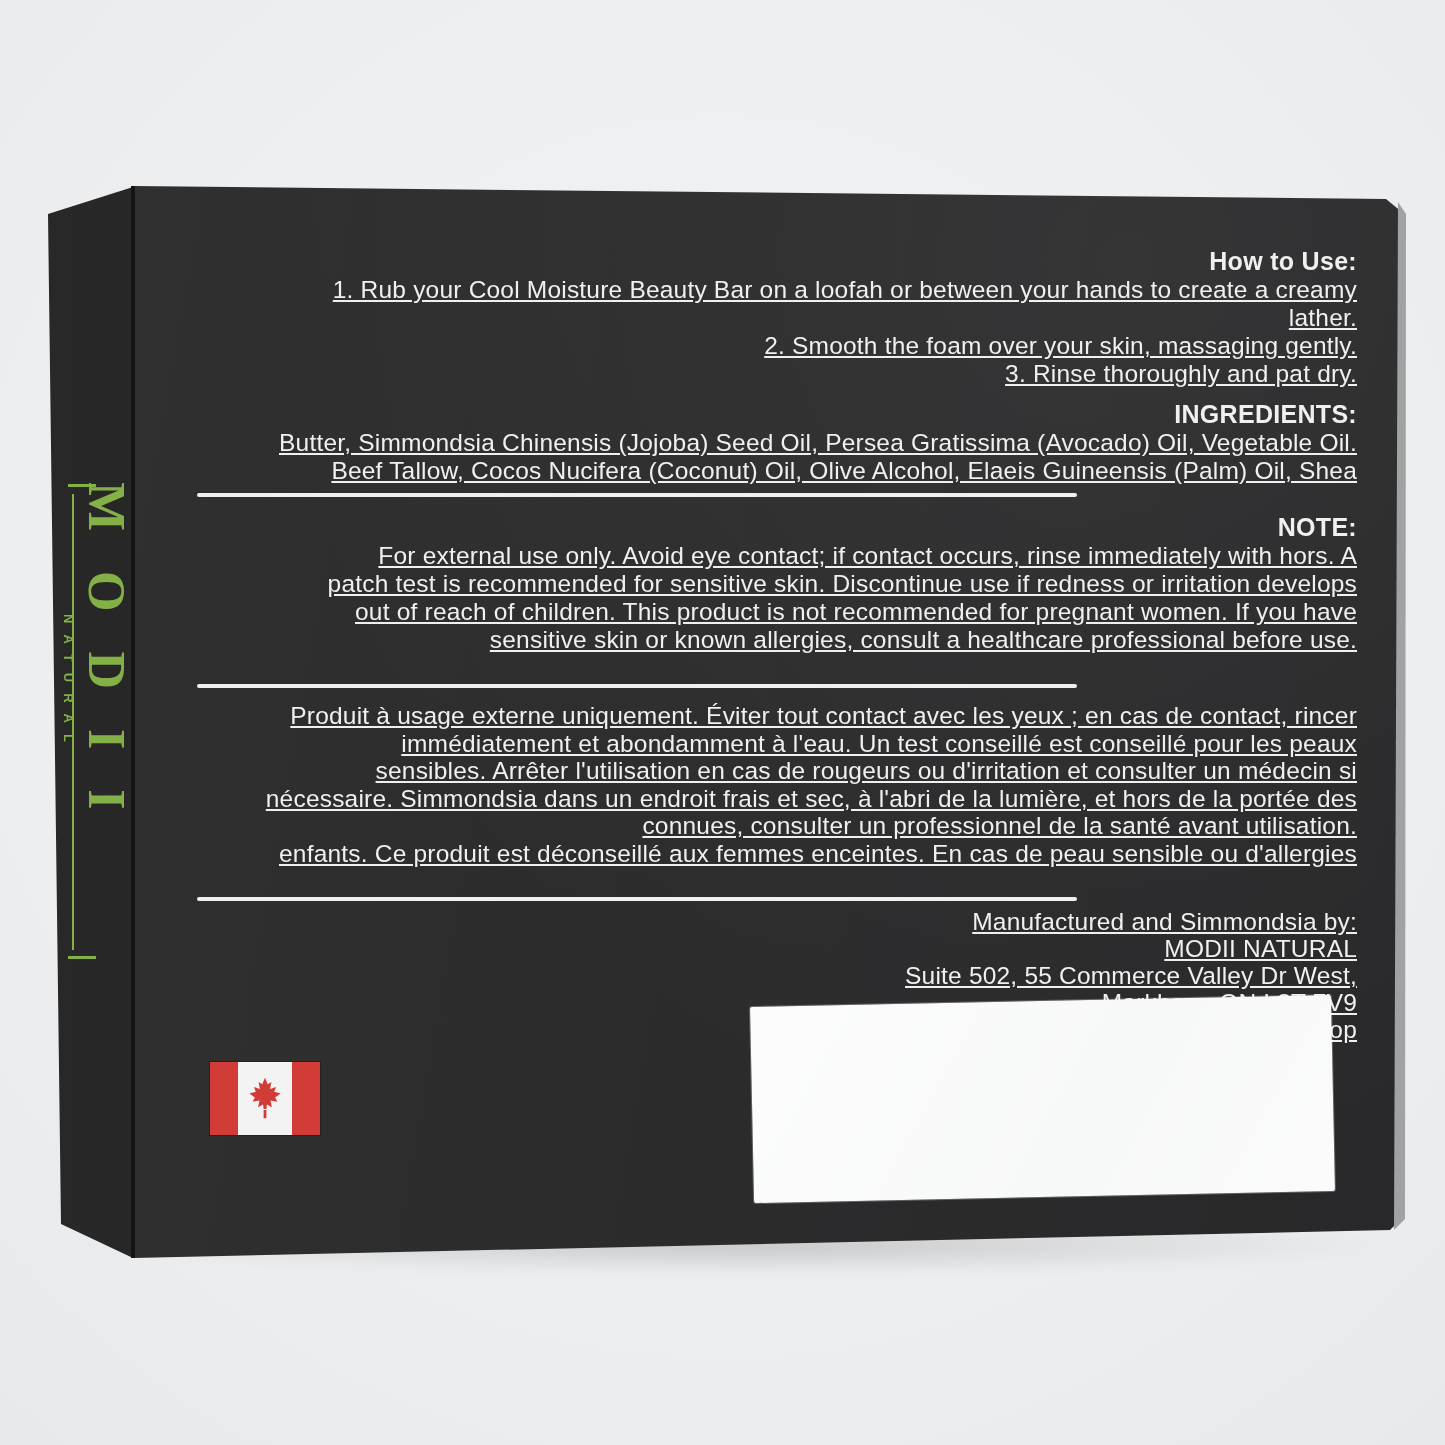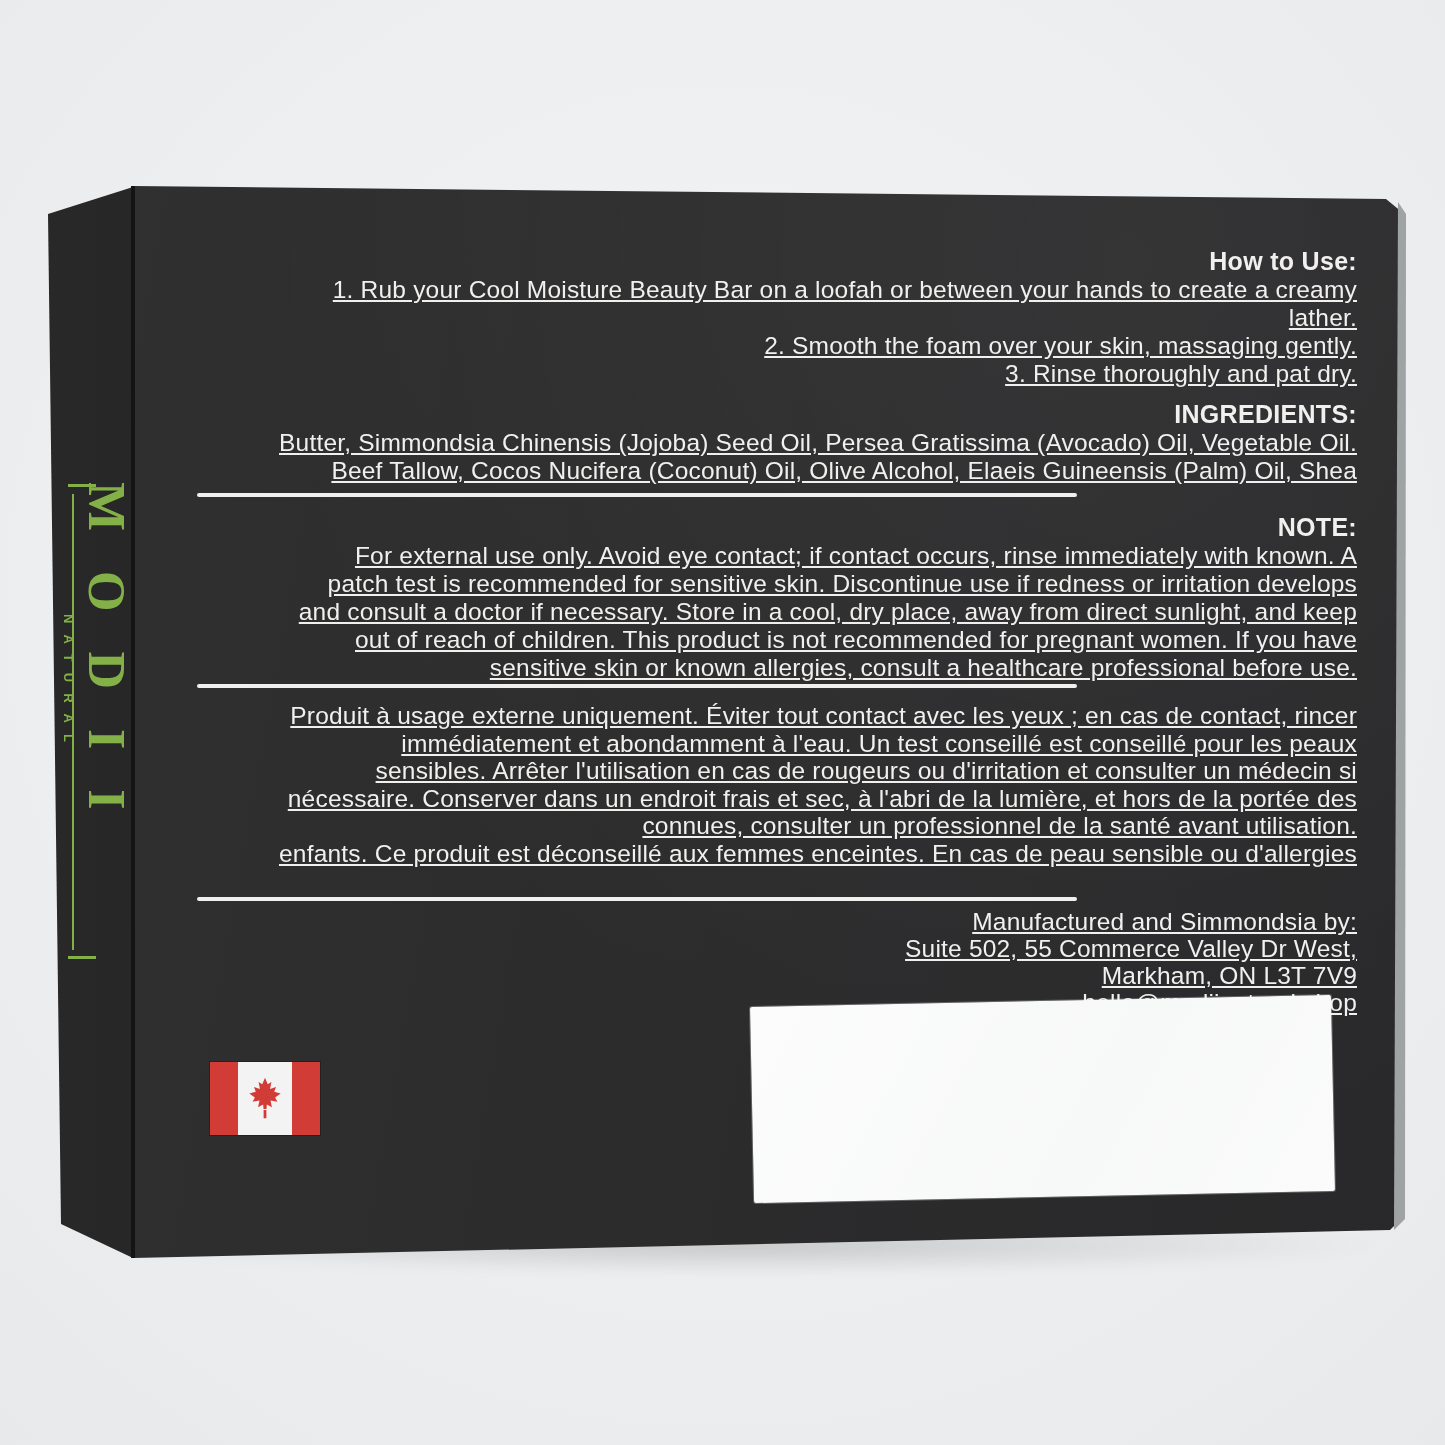--- a/index.html
+++ b/index.html
@@ -110,44 +110,44 @@
   <div>
       <div class="ln">Butter, Simmondsia Chinensis (Jojoba) Seed Oil, Persea Gratissima (Avocado) Oil, Vegetable Oil.</div>
       <div class="ln">Beef Tallow, Cocos Nucifera (Coconut) Oil, Olive Alcohol, Elaeis Guineensis (Palm) Oil, Shea</div>
     </div>
 </div>
 <div class="abs rule" style="top:493px;"></div>
 
 <div class="abs sec txt" style="top:512px;">
   <div class="hd">NOTE:</div>
   <div>
-      <div class="ln">For external use only. Avoid eye contact; if contact occurs, rinse immediately with known. A</div>
+      <div class="ln">For external use only. Avoid eye contact; if contact occurs, rinse immediately with hors. A</div>
       <div class="ln">patch test is recommended for sensitive skin. Discontinue use if redness or irritation develops</div>
-      <div class="ln">and consult a doctor if necessary. Store in a cool, dry place, away from direct sunlight, and keep</div>
       <div class="ln">out of reach of children. This product is not recommended for pregnant women. If you have</div>
       <div class="ln">sensitive skin or known allergies, consult a healthcare professional before use.</div>
     </div>
 </div>
 <div class="abs rule" style="top:684px;"></div>
 
 <div class="abs sec remarque txt" style="top:702px;">
   <div>
       <div class="ln">Produit à usage externe uniquement. Éviter tout contact avec les yeux ; en cas de contact, rincer</div>
       <div class="ln">immédiatement et abondamment à l'eau. Un test conseillé est conseillé pour les peaux</div>
       <div class="ln">sensibles. Arrêter l'utilisation en cas de rougeurs ou d'irritation et consulter un médecin si</div>
-      <div class="ln">nécessaire. Conserver dans un endroit frais et sec, à l'abri de la lumière, et hors de la portée des</div>
+      <div class="ln">nécessaire. Simmondsia dans un endroit frais et sec, à l'abri de la lumière, et hors de la portée des</div>
       <div class="ln">connues, consulter un professionnel de la santé avant utilisation.</div>
       <div class="ln">enfants. Ce produit est déconseillé aux femmes enceintes. En cas de peau sensible ou d'allergies</div>
     </div>
 </div>
 <div class="abs rule" style="top:897px;"></div>
 
 <div class="abs sec mfg txt" style="top:908px;">
   <div>
       <div class="ln">Manufactured and Simmondsia by:</div>
+      <div class="ln">MODII NATURAL</div>
       <div class="ln">Suite 502, 55 Commerce Valley Dr West,</div>
       <div class="ln">Markham, ON L3T 7V9</div>
       <div class="ln">hello@modiinatural.shop</div>
     </div>
 </div>
 
 <div class="abs flag">
   <div class="bar"></div>
   <div class="mid">
     <svg viewBox="0 0 100 100" aria-hidden="true">

